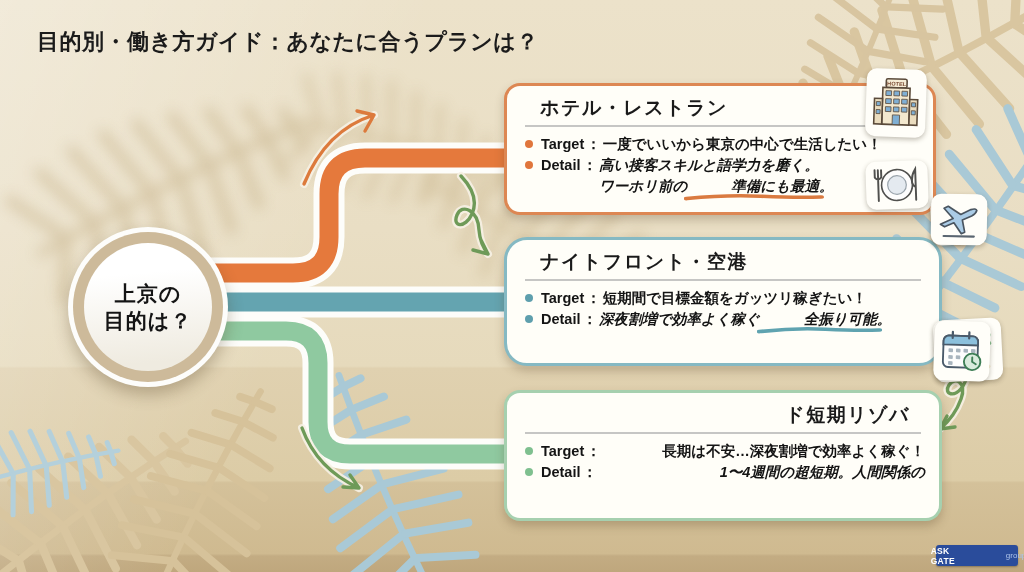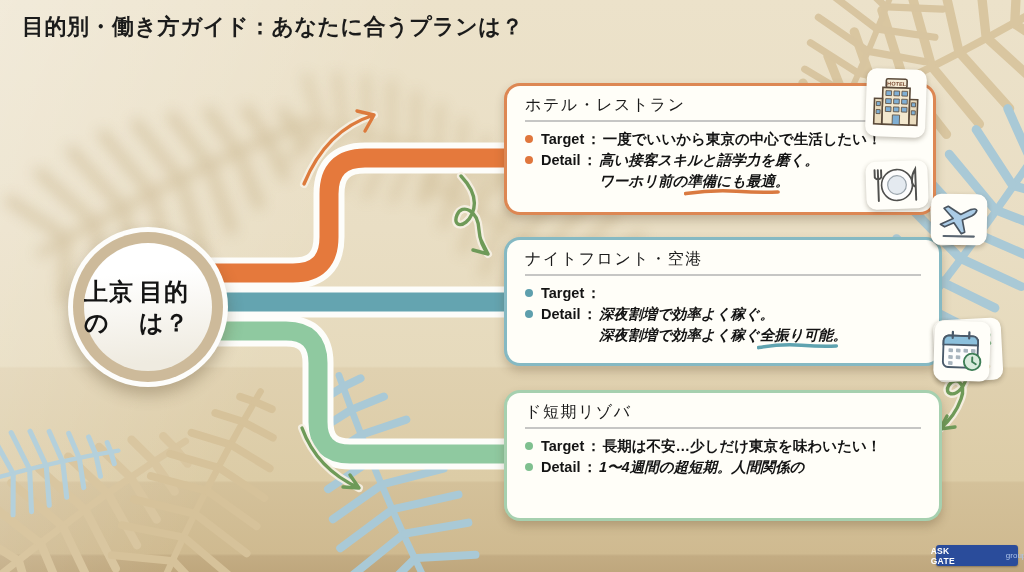--- a/index.html
+++ b/index.html
@@ -9,62 +9,62 @@
       linear-gradient(115deg, rgba(255,255,255,.30) 0%, rgba(255,255,255,0) 34%),
       linear-gradient(180deg,
         #ECE2CA 0%, #E9DEC4 40%, #E6DABC 64%,
         #E0D1B0 64.4%, #DCCCA6 84%,
         #D4C19A 84.4%, #CFBA90 96.8%,
         #C3AC83 97.2%, #BFA77D 100%);}
   
   .decor{position:absolute;inset:0;z-index:0;}
   .blurred{filter:blur(7px);opacity:.45;}
   
-  .page-title{position:absolute;left:22px;top:12px;margin:0;font-size:22px;font-weight:bold;
+  .page-title{position:absolute;left:22px;top:12px;margin:15px;font-size:22px;font-weight:bold;
     color:#1B1B1B;letter-spacing:.5px;z-index:3;}
   
   .paths{position:absolute;inset:0;z-index:1;}
   .casing{fill:none;stroke:#FDFDFA;stroke-width:31;stroke-linecap:butt;}
   .branch{fill:none;stroke-width:19;}
   .b-orange{stroke:#E5793C;}
   .b-teal{stroke:#64A4B0;}
   .b-green{stroke:#8FC9A0;}
   .arrow-case{fill:none;stroke:#F6F1E4;stroke-width:8;stroke-linecap:round;opacity:.9;}
   .arrow{fill:none;stroke-width:3.4;stroke-linecap:round;stroke-linejoin:round;}
   .a-orange{stroke:#DC7A3C;}
   .a-green{stroke:#6E9A58;}
   
   .center-node{position:absolute;left:68px;top:227px;width:160px;height:160px;z-index:5;}
   .ring-outer{position:absolute;inset:0;border-radius:50%;background:#FDFDFB;
     box-shadow:0 8px 16px rgba(80,60,30,.30);}
   .ring-tan{position:absolute;inset:5px;border-radius:50%;background:#CDBA9A;}
   .ring-inner{position:absolute;inset:16px;border-radius:50%;
     background:linear-gradient(175deg,#FFFFFF 25%,#EFEBE0 90%);
-    display:flex;flex-direction:row;align-items:center;justify-content:center;
-    font-size:24px;font-weight:bold;color:#141414;line-height:1.3;letter-spacing:1px;}
+    display:flex;flex-direction:column;align-items:center;justify-content:center;
+    font-size:21px;font-weight:bold;color:#141414;line-height:1.3;letter-spacing:1px;}
   
   .card{position:absolute;background:#FFFEF8;border:3px solid;border-radius:16px;
     box-shadow:0 5px 10px rgba(90,70,40,.28);padding:7px 14px 8px 18px;
     box-sizing:border-box;z-index:4;}
   .card-1{left:504px;top:83px;width:432px;height:132px;border-color:#DD8753;}
-  .card-2{left:504px;top:237px;width:438px;height:129px;border-color:#85B9C3;}
-  .card-3{left:504px;top:390px;width:438px;height:131px;border-color:#A6D0AF;}
-  .card h2{margin:2px 0 4px;font-size:16px;font-weight:normal;color:#1A1A1A;letter-spacing:1.5px;}
+  .card-2{left:504px;top:237px;width:438px;height:129px;border-color:#85B9C3;border-radius:23px;}
+  .card-3{left:504px;top:390px;width:438px;height:131px;border-color:#A6D0AF;text-align:right;}
+  .card h2{margin:2px 15px 4px;font-size:19px;font-weight:bold;color:#1A1A1A;letter-spacing:1.5px;}
   .divider{border-bottom:2px solid #C6C6C4;margin:0 4px 7px 0;}
   .bullets{list-style:none;margin:0;padding:0;font-size:14.5px;font-weight:bold;color:#141414;}
   .bullets li{display:flex;align-items:flex-start;line-height:1.44;}
   .dot{flex:0 0 auto;width:8px;height:8px;border-radius:50%;margin:6px 8px 0 0;}
   .card-1 .dot{background:#E0763C;}
   .card-2 .dot{background:#5E9FAD;}
   .card-3 .dot{background:#7FC08F;}
   .blabel{white-space:nowrap;}
   .colon{margin:0 2px;}
   .btext{flex:1;}
   .dline{display:block;font-style:italic;}
-  .uswoosh{position:relative;display:inline-block;}
+  .uswoosh{position:relative;display:inline-block;padding-left:44px;}
   .uswoosh svg{position:absolute;left:-3px;bottom:-4px;width:calc(100% + 8px);height:8px;}
   .uswoosh path{fill:none;stroke-width:4.5;stroke-linecap:round;}
   .card-1 .uswoosh path{stroke:#DA7A40;}
   .card-2 .uswoosh path{stroke:#5FA3B0;}
   .card-3 .uswoosh path{stroke:#57A468;}
   
   .sticker{position:absolute;background:#FFFEF9;border-radius:10px;
     box-shadow:0 2px 5px rgba(60,50,30,.32);display:flex;align-items:center;
     justify-content:center;padding:3px;}
   .hotel-sticker{width:54px;height:62px;top:-17px;right:7px;transform:rotate(2deg);}
@@ -204,27 +204,27 @@
   </section>
 
   <section class="card card-2">
     <h2>ナイトフロント・空港</h2>
     <div class="divider"></div>
     <ul class="bullets">
       <li>
         <span class="dot"></span>
         <span class="blabel">Target</span>
           <span class="colon">：</span>
+        <span class="btext">短期間で目標金額をガッツリ稼ぎたい！</span>
       </li>
       <li>
         <span class="dot"></span>
         <span class="blabel">Detail</span>
           <span class="colon">：</span>
         <span class="btext">
-          <span class="dline">深夜割増で効率よく稼ぐ。</span>
           <span class="dline">
             <span>深夜割増で効率よく稼ぐ</span><span class="uswoosh"><span>全振り可能</span><svg viewBox="0 0 100 10" preserveAspectRatio="none">
                   <path d="M2,7 Q30,2 55,4 T98,5"></path>
                 </svg></span><span>。</span>
           </span>
         </span>
       </li>
     </ul>
     <div class="icon-row row-2">
       <div class="sticker moon-sticker">
@@ -242,21 +242,21 @@
   </section>
 
   <section class="card card-3">
     <h2>ド短期リゾバ</h2>
     <div class="divider"></div>
     <ul class="bullets">
       <li>
         <span class="dot"></span>
         <span class="blabel">Target</span>
           <span class="colon">：</span>
-        <span class="btext">長期は不安…少しだけ東京を味わいたい！</span>
+        <span class="btext">長期は不安…深夜割増で効率よく稼ぐ！</span>
       </li>
       <li>
         <span class="dot"></span>
         <span class="blabel">Detail</span>
           <span class="colon">：</span>
         <span class="btext">
           <span class="dline">1〜4週間の超短期。人間関係の</span>
         </span>
       </li>
     </ul>

